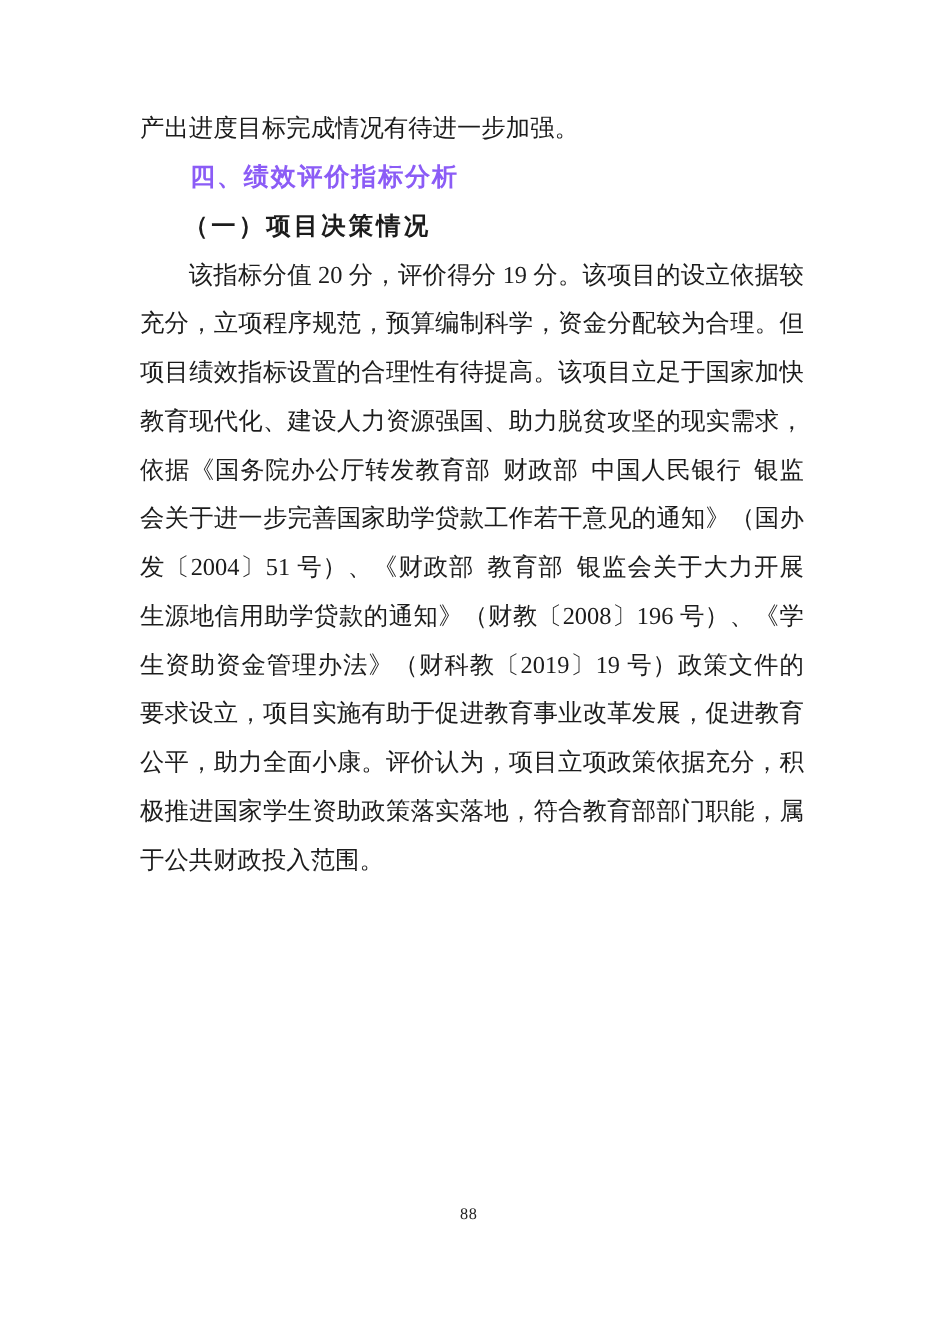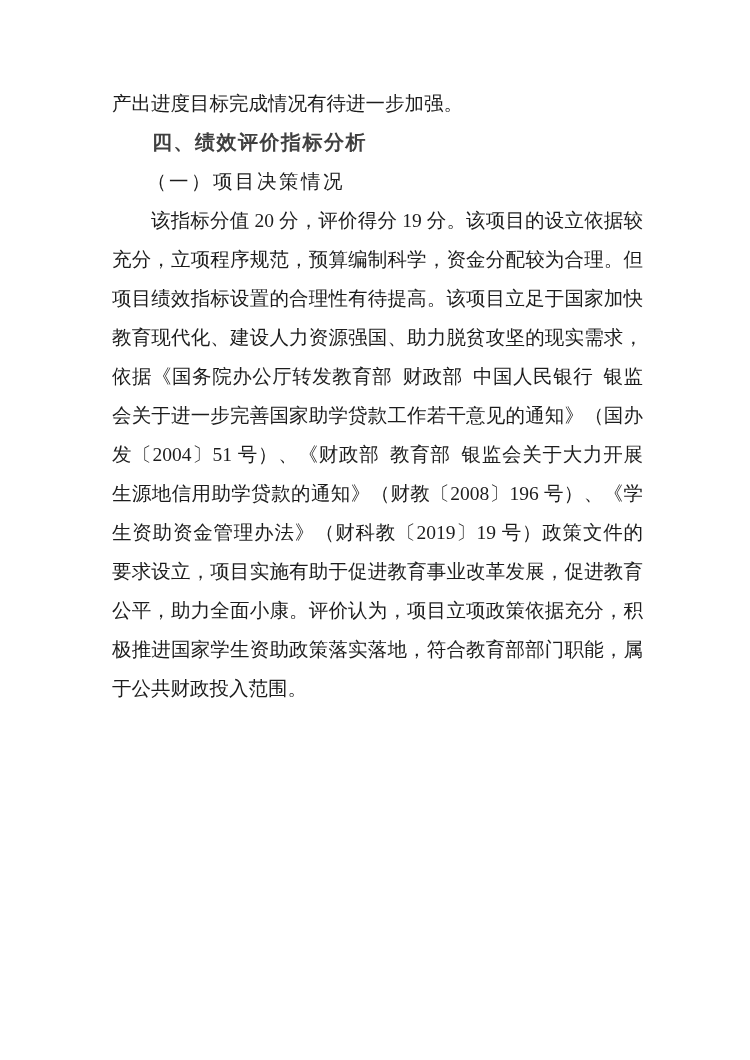--- a/index.html
+++ b/index.html
@@ -37,26 +37,26 @@
   .heading-l1 {
     margin: 0;
     padding: 0;
     font-family: "Liberation Sans", "DejaVu Sans", sans-serif;
     font-weight: 700;
     font-size: 20px;
     line-height: 39px;
     text-indent: 2em;
     text-align: left;
     letter-spacing: 1.5px;
-    color: #404040;
+    color: #8b5cf6;
   }
   .heading-l2 {
     margin: 0;
     padding: 0;
-    font-weight: 400;
+    font-weight: 700;
     font-size: 19.5px;
     line-height: 39px;
     text-indent: 1.8em;
     text-align: left;
     letter-spacing: 2.5px;
     color: #1c1c1c;
   }
   .page-number {
     position: absolute;
     top: 962px;
@@ -72,13 +72,14 @@
 </head>
 <body>
 
 <div class="page">
   <div class="content">
     <p class="para continued">产出进度目标完成情况有待进一步加强。</p>
     <h2 class="heading-l1">四、绩效评价指标分析</h2>
     <h3 class="heading-l2">（一）项目决策情况</h3>
     <p class="para">该指标分值 20 分，评价得分 19 分。该项目的设立依据较充分，立项程序规范，预算编制科学，资金分配较为合理。但项目绩效指标设置的合理性有待提高。该项目立足于国家加快教育现代化、建设人力资源强国、助力脱贫攻坚的现实需求，依据《国务院办公厅转发教育部 财政部 中国人民银行 银监会关于进一步完善国家助学贷款工作若干意见的通知》（国办发〔2004〕51 号）、《财政部 教育部 银监会关于大力开展生源地信用助学贷款的通知》（财教〔2008〕196 号）、《学生资助资金管理办法》（财科教〔2019〕19 号）政策文件的要求设立，项目实施有助于促进教育事业改革发展，促进教育公平，助力全面小康。评价认为，项目立项政策依据充分，积极推进国家学生资助政策落实落地，符合教育部部门职能，属于公共财政投入范围。</p>
   </div>
+  <div class="page-number">88</div>
 </div>
 
 </body></html>

